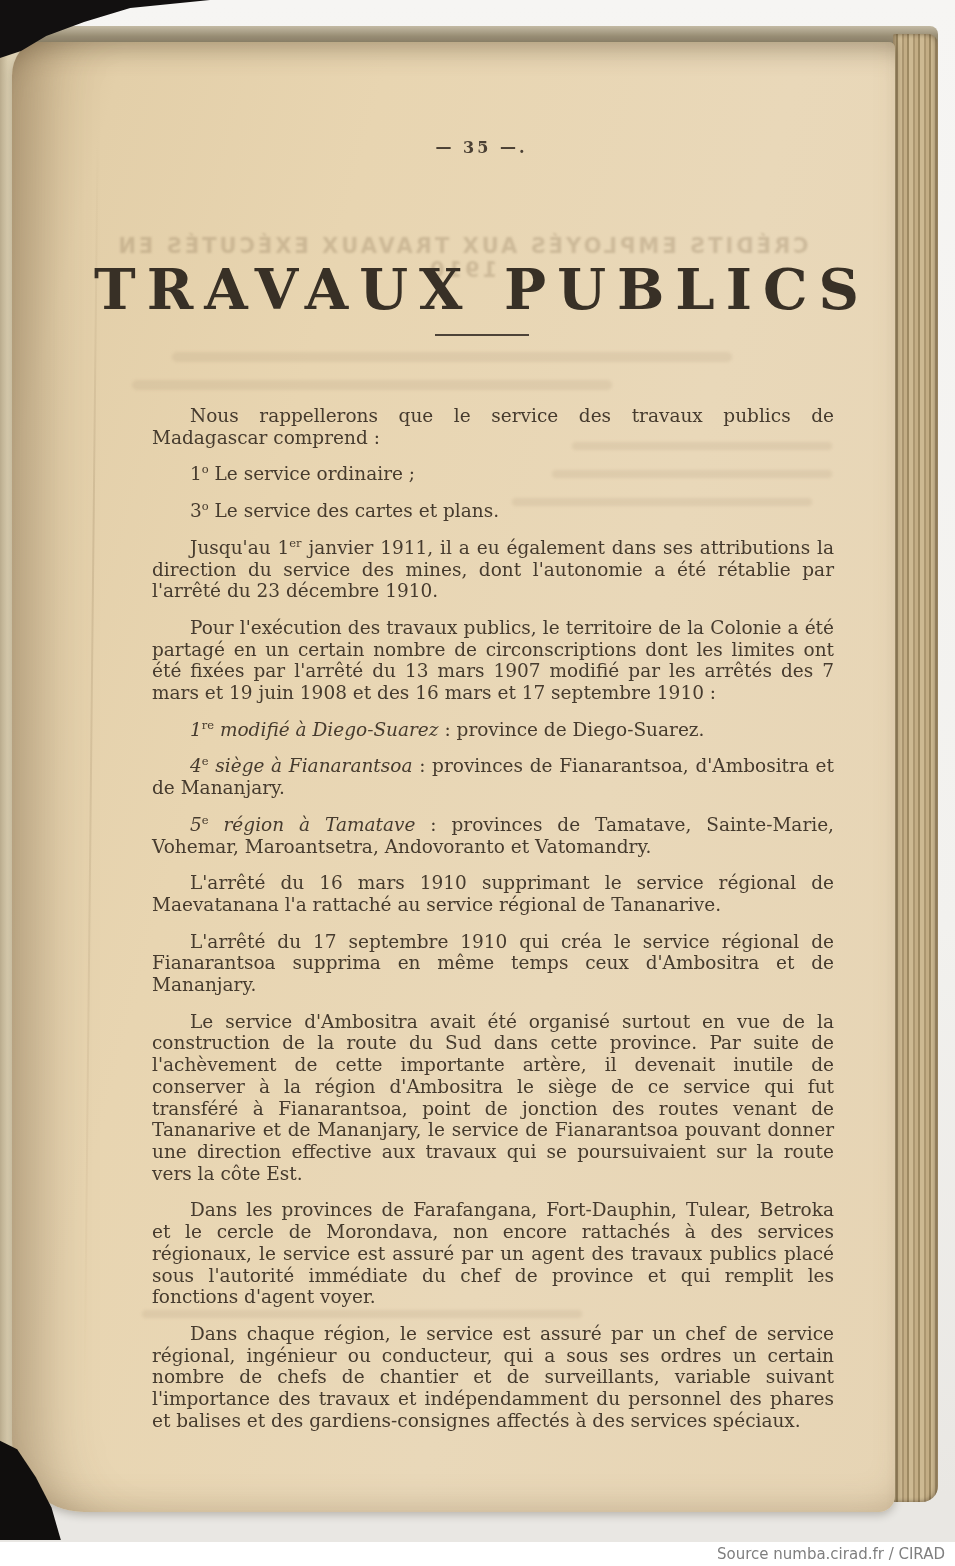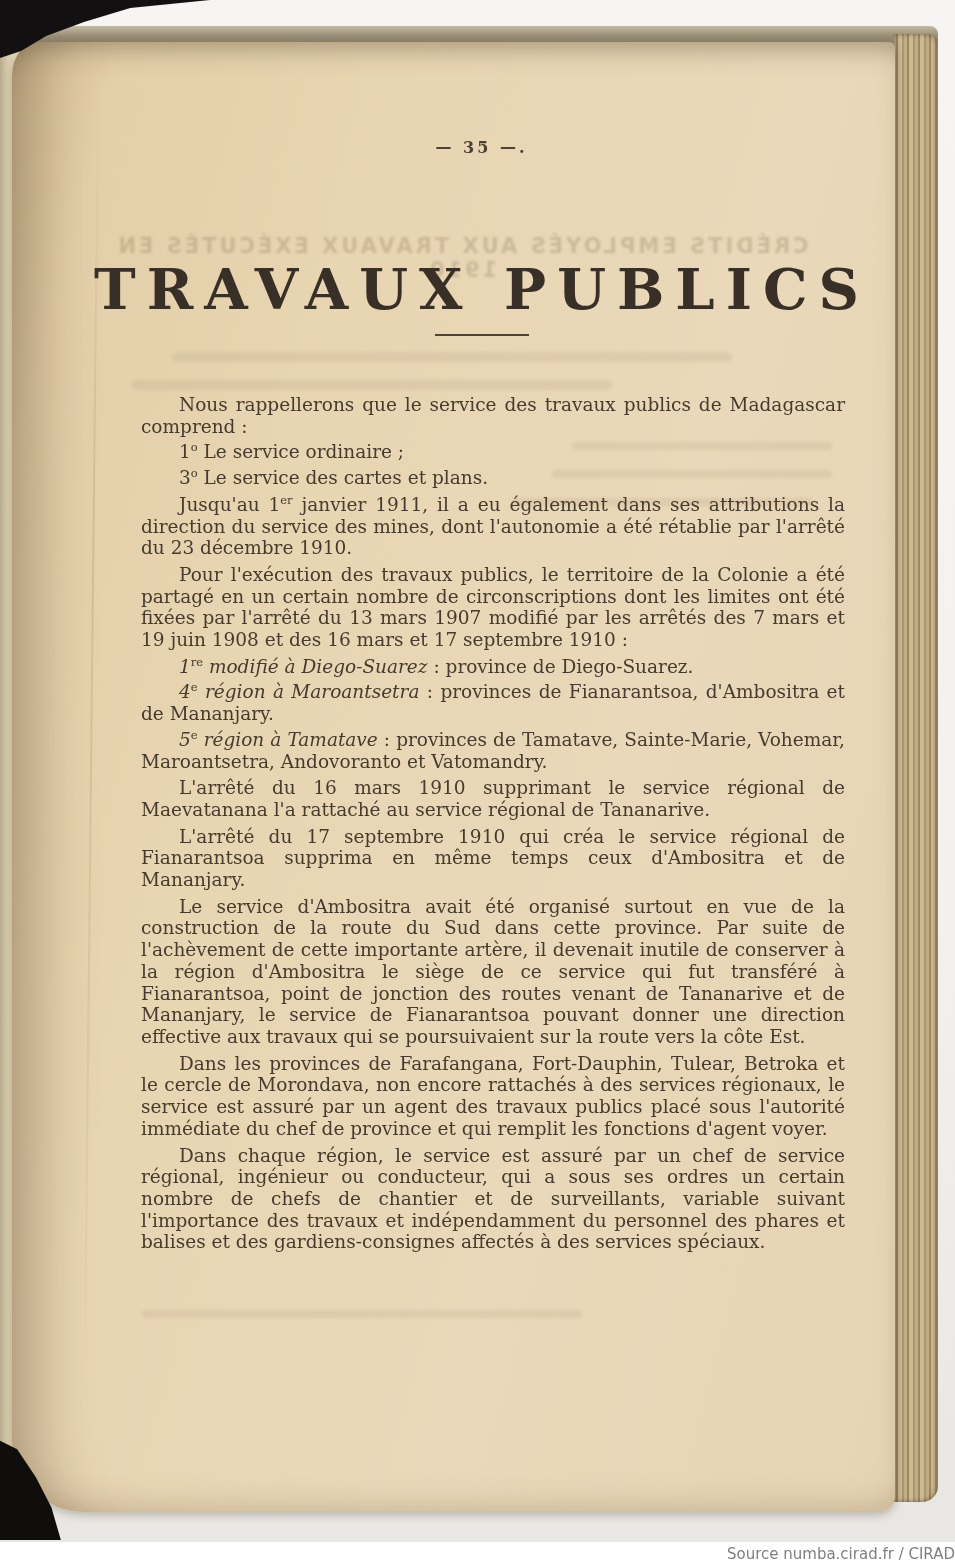--- a/index.html
+++ b/index.html
@@ -92,31 +92,31 @@
   }
   .title-rule {
     position:absolute; left:423px; top:292px; width:94px; height:2px;
     background:#4d4338;
   }
   .body {
     position:absolute; left:125px; top:348px; width:712px;
     font-size:18.5px; line-height:21.7px; text-align:justify;
     color:#463b2e;
   }
-  .body p { margin:4px; text-indent:38px; }
+  .body p { margin:15px; text-indent:38px; }
   .body p.gap { margin-top:5px; }
   .body sup { font-size:.62em; line-height:0; }
   .region-lead { font-style:italic; }
   .region-num { font-style:italic; }
   
   .footer-bar {
     position:absolute; left:0; top:1542px; width:955px; height:24px;
     background:#ffffff;
     display:flex; align-items:center; justify-content:flex-end;
-    padding-right:0; box-sizing:border-box;
+    padding-right:10px; box-sizing:border-box;
   }
   .footer-bar .source {
     font-family:"DejaVu Sans", sans-serif; font-size:15px; color:#7f7f7f;
   }
 </style>
 </head>
 <body>
 
 <div class="stage">
 
@@ -146,21 +146,21 @@
       <p>Nous rappellerons que le service des travaux publics de Madagascar comprend :</p>
 
       <p><span>1</span><sup>o</sup><span> Le service ordinaire ;</span></p>
       <p><span>3</span><sup>o</sup><span> Le service des cartes et plans.</span></p>
 
       <p class="gap"><span>Jusqu'au 1</span><sup>er</sup><span> janvier 1911, il a eu également dans ses attributions la direction du service des mines, dont l'autonomie a été rétablie par l'arrêté du 23 décembre 1910.</span></p>
 
       <p class="gap">Pour l'exécution des travaux publics, le territoire de la Colonie a été partagé en un certain nombre de circonscriptions dont les limites ont été fixées par l'arrêté du 13 mars 1907 modifié par les arrêtés des 7 mars et 19 juin 1908 et des 16 mars et 17 septembre 1910 :</p>
 
       <p class="gap"><span class="region-num">1</span><sup>re</sup><span class="region-lead"> modifié à Diego-Suarez</span><span> : province de Diego-Suarez.</span></p>
-      <p><span class="region-num">4</span><sup>e</sup><span class="region-lead"> région à Maroantsetra</span><span> : provinces de Fianarantsoa, d'Ambositra et de Mananjary.</span></p>
+      <p><span class="region-num">4</span><sup>e</sup><span class="region-lead"> siège à Fianarantsoa</span><span> : provinces de Fianarantsoa, d'Ambositra et de Mananjary.</span></p>
       <p><span class="region-num">5</span><sup>e</sup><span class="region-lead"> région à Tamatave</span><span> : provinces de Tamatave, Sainte-Marie, Vohemar, Maroantsetra, Andovoranto et Vatomandry.</span></p>
 
       <p class="gap">L'arrêté du 16 mars 1910 supprimant le service régional de Maevatanana l'a rattaché au service régional de Tananarive.</p>
       <p class="gap">L'arrêté du 17 septembre 1910 qui créa le service régional de Fianarantsoa supprima en même temps ceux d'Ambositra et de Mananjary.</p>
       <p class="gap">Le service d'Ambositra avait été organisé surtout en vue de la construction de la route du Sud dans cette province. Par suite de l'achèvement de cette importante artère, il devenait inutile de conserver à la région d'Ambositra le siège de ce service qui fut transféré à Fianarantsoa, point de jonction des routes venant de Tananarive et de Mananjary, le service de Fianarantsoa pouvant donner une direction effective aux travaux qui se poursuivaient sur la route vers la côte Est.</p>
       <p class="gap">Dans les provinces de Farafangana, Fort-Dauphin, Tulear, Betroka et le cercle de Morondava, non encore rattachés à des services régionaux, le service est assuré par un agent des travaux publics placé sous l'autorité immédiate du chef de province et qui remplit les fonctions d'agent voyer.</p>
       <p class="gap">Dans chaque région, le service est assuré par un chef de service régional, ingénieur ou conducteur, qui a sous ses ordres un certain nombre de chefs de chantier et de surveillants, variable suivant l'importance des travaux et indépendamment du personnel des phares et balises et des gardiens-consignes affectés à des services spéciaux.</p>
 
     </div>
   </div>

